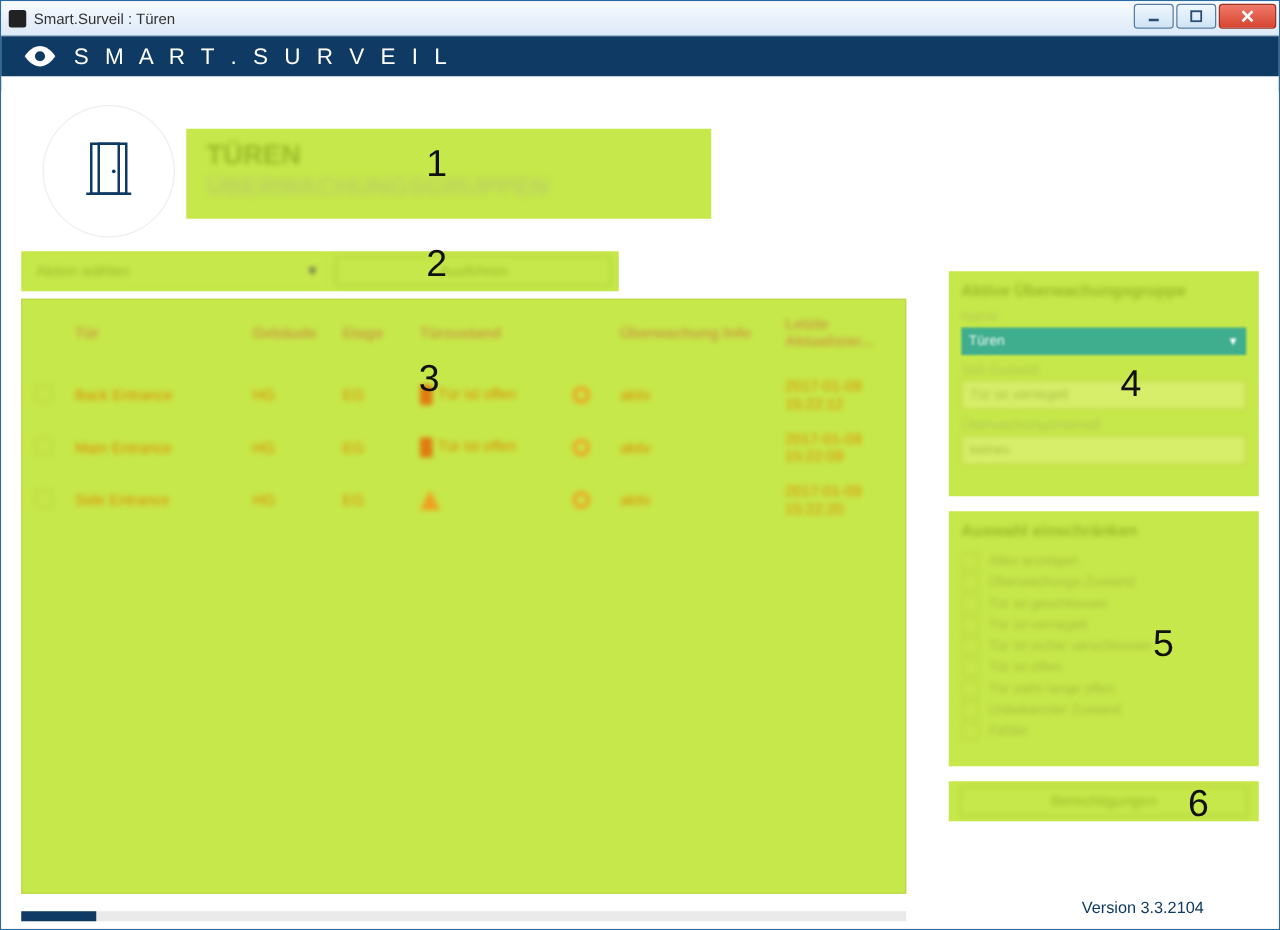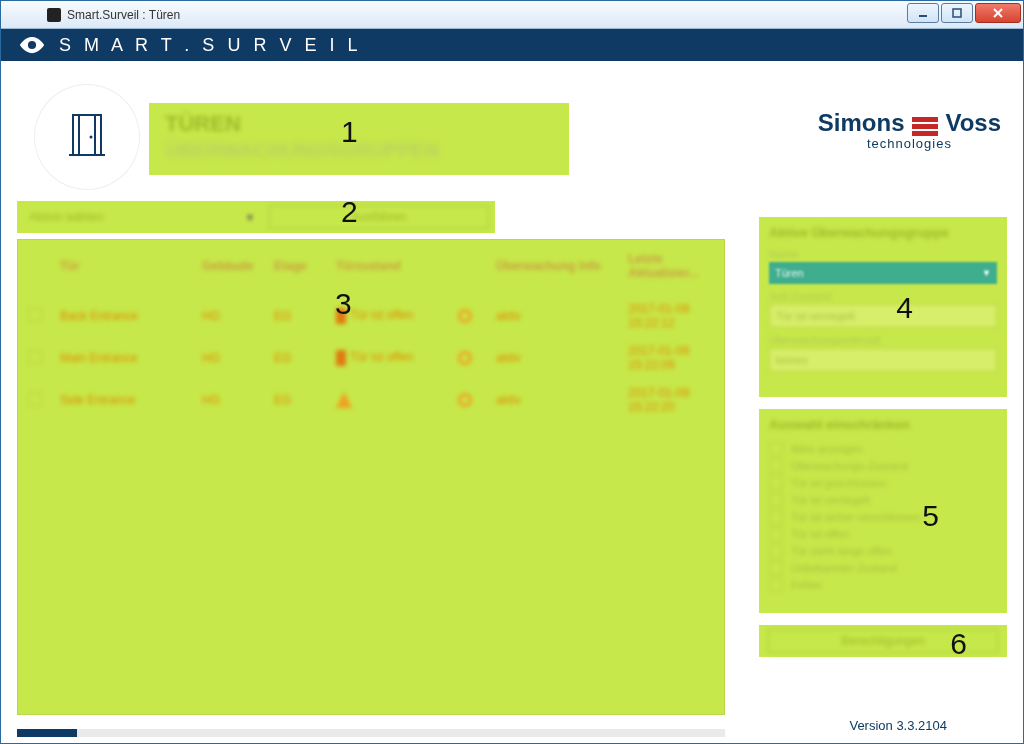--- a/index.html
+++ b/index.html
@@ -1,20 +1,20 @@
 <!DOCTYPE html>
 <html><head>
 <meta charset="utf-8">
 <style>
   * { box-sizing: border-box; margin: 0; padding: 0; font-family: "Segoe UI", Arial, sans-serif; }
   body { background: #5aa0d0; width: 1024px; height: 744px; overflow: hidden; }
 
   
   .window { width: 1024px; height: 744px; background: #fff; border: 1px solid #2a6aa0; position: relative; }
-  .titlebar { height: 28px; background: linear-gradient(#f7fbff,#dce9f7); border-bottom: 1px solid #9bb8d3; display: flex; align-items: center; font-size: 12px; color: #333; padding-left: 40px; }
+  .titlebar { height: 28px; background: linear-gradient(#f7fbff,#dce9f7); border-bottom: 1px solid #9bb8d3; display: flex; align-items: center; font-size: 12px; color: #333; }
   .titlebar .app-icon { width: 14px; height: 14px; margin: 0 6px; background: #222; border-radius: 2px; }
   .titlebar .title { flex: 0 0 auto; }
   .titlebar .spacer{ flex:1; }
   .winbtns { display:flex; }
   .winbtn { width:32px; height:20px; margin-top:-4px; margin-right:2px; border:1px solid #5a7ca0; border-radius:3px; background:linear-gradient(#eef6fd,#cfe4f6); display:flex; align-items:center; justify-content:center; font-size:11px; color:#2a4e72; cursor:default;}
   .winbtn.close { background: linear-gradient(#f07a6a,#d64530); color:#fff; border-color:#a03020; width:46px;}
   .winbtn svg { width:10px; height:10px; }
 
   
   .appheader { height: 32px; background: #0e3a63; color:#fff; display:flex; align-items:center; padding:0 18px; letter-spacing: 4px; font-size:18px; font-weight:300;}
@@ -72,21 +72,21 @@
 
   .region5 { right:16px; top:336px; width:248px; height:204px; padding:8px 10px;}
   .region5 .hdr { color:#9bba2a; font-size:13px; font-weight:700; filter:blur(2px); margin-bottom:10px;}
   .chkline { display:flex; align-items:center; margin:3px 0; filter:blur(2px);}
   .chkline .chk{ margin-right:8px;}
   .chkline span{ color:#a8c040; font-size:11px;}
 
   .region6 { right:16px; top:552px; width:248px; height:32px; display:flex; align-items:center; justify-content:center;}
   .region6 .btn6 { width:230px; height:24px; border:1px solid #a9c93a; background:#c7e84a; color:#9bba2a; font-size:12px; filter:blur(2px); display:flex; align-items:center; justify-content:center;}
 
-  .version { position:absolute; right:76px; bottom:10px; font-size:13px; color:#0e3a63;}
+  .version { position:absolute; right:60px; bottom:10px; font-size:13px; color:#0e3a63;}
 </style>
 </head>
 <body>
 
 <div class="window">
 
   <div class="titlebar">
     <div class="app-icon"></div>
     <div class="title">Smart.Surveil : Türen</div>
     <div class="spacer"></div>
@@ -197,28 +197,20 @@
             </tr>
           </tbody>
       </table>
     </div>
     <div class="callout" style="left:334px; top:214px;">3</div>
 
     <div class="scroll-indicator">
         <div class="thumb"></div>
       </div>
 
-    <div class="logo">
-      <div>
-        <span class="t1">Simons</span>
-        <span class="bars"><span></span><span></span><span></span></span>
-        <span class="t1">Voss</span>
-      </div>
-      <div class="t2">technologies</div>
-    </div>
 
     <div class="hl region4">
       <div class="hdr">Aktive Überwachungsgruppe</div>
       <div class="lbl">Name</div>
       <div class="grncombo">
         <span>Türen</span>
         <span class="chev">▼</span>
       </div>
       <div class="lbl">Soll-Zustand</div>
       <div class="ylwfield">

